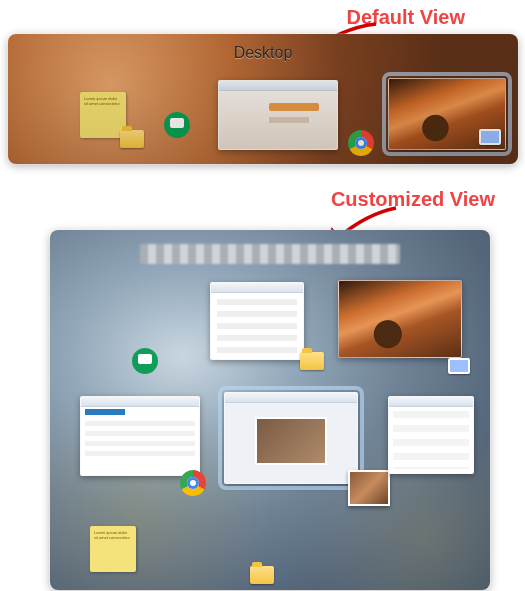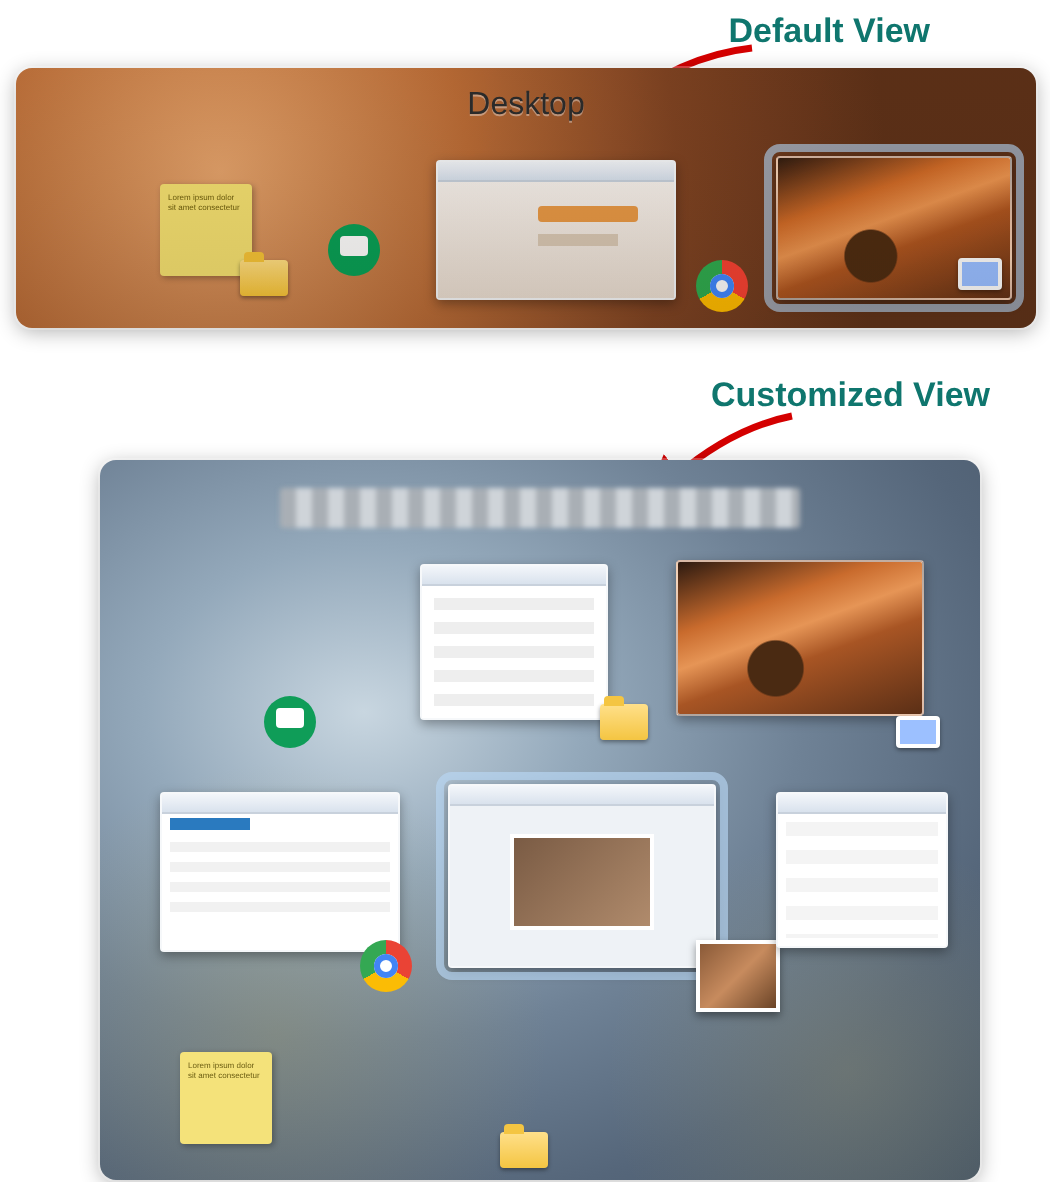--- a/index.html
+++ b/index.html
@@ -6,23 +6,23 @@
   body {
     width: 525px;
     height: 591px;
     background: #fff;
     font-family: "Segoe UI", Tahoma, sans-serif;
     position: relative;
     overflow: hidden;
   }
   .label {
     position: absolute;
-    color: #0f766e;
+    color: #ef4444;
     font-weight: bold;
-    font-size: 17px;
+    font-size: 20px;
     text-shadow: 0 1px 0 #fff;
   }
   .label-1 { top: 6px; right: 60px; }
   .label-2 { top: 188px; right: 30px; }
   .arrow {
     position: absolute;
     pointer-events: none;
   }
 
   

